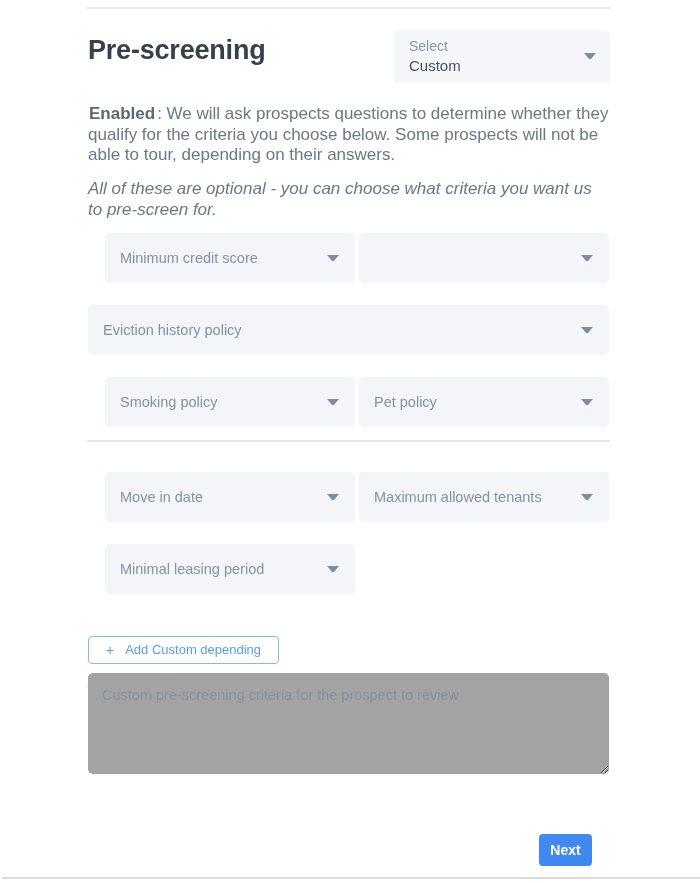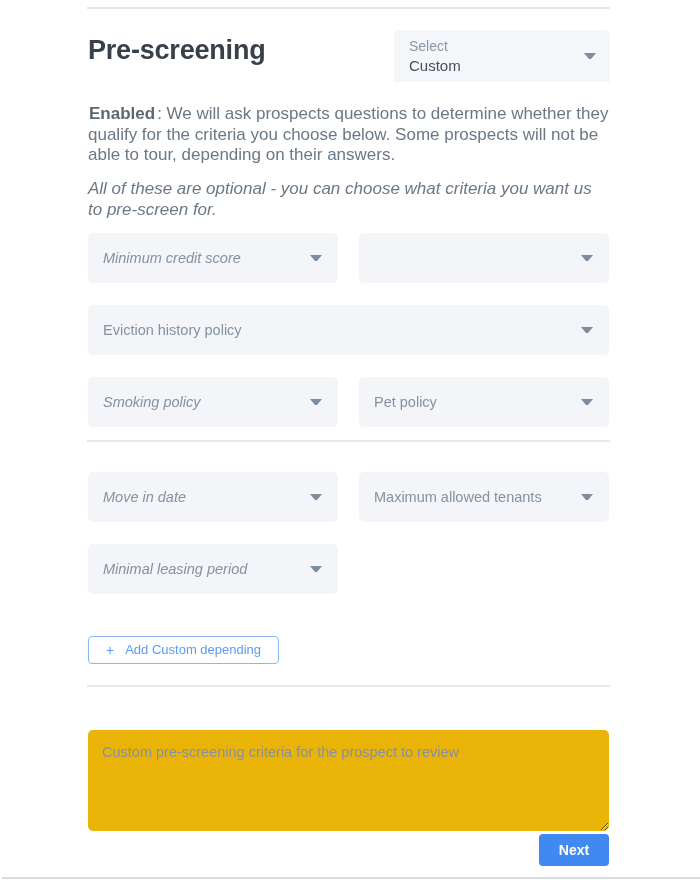--- a/index.html
+++ b/index.html
@@ -124,21 +124,21 @@
     align-items: center;
     padding: 0 14px;
   }
   .field .ph {
     font-size: 14.5px;
     color: #8592a0;
     line-height: 18px;
   }
   .field .caret { right: 16px; top: 22px; }
 
-  .col-l { left: 86px;  width: 250px; font-style: italic; }
+  .col-l { left: 103px;  width: 250px; }
   .col-r { left: 357px; width: 250px; }
   .col-full { left: 86px; width: 521px; text-align: right; }
 
   .row-1 { top: 231px; }
   .row-2 { top: 303px; }
   .row-3 { top: 375px; }
   .row-4 { top: 470px; }
   .row-5 { top: 542px; }
 
   
@@ -164,42 +164,42 @@
   .add-btn .add-label {
     font-size: 13px;
     color: #5b9bf0;
     line-height: 16px;
   }
 
   
   .textarea-box {
     position: absolute;
     left: 86px;
-    top: 728px;
+    top: 671px;
     width: 521px;
     height: 101px;
-    background: #eab308;
+    background: #a3a3a3;
     border: none;
     border-radius: 5px;
     padding: 12px 14px;
     font-family: "Liberation Sans", sans-serif;
     font-size: 14.5px;
     color: #46505a;
     resize: vertical;
     outline: none;
     line-height: 20px;
   }
   .textarea-box::placeholder { color: #8592a0; }
 
   
   .next-btn {
     position: absolute;
     left: 537px;
     top: 832px;
-    width: 70px;
+    width: 53px;
     height: 32px;
     background: #4089f0;
     border: none;
     border-radius: 4px;
     color: #ffffff;
     font-family: "Liberation Sans", sans-serif;
     font-size: 14px;
     font-weight: bold;
     cursor: pointer;
   }

